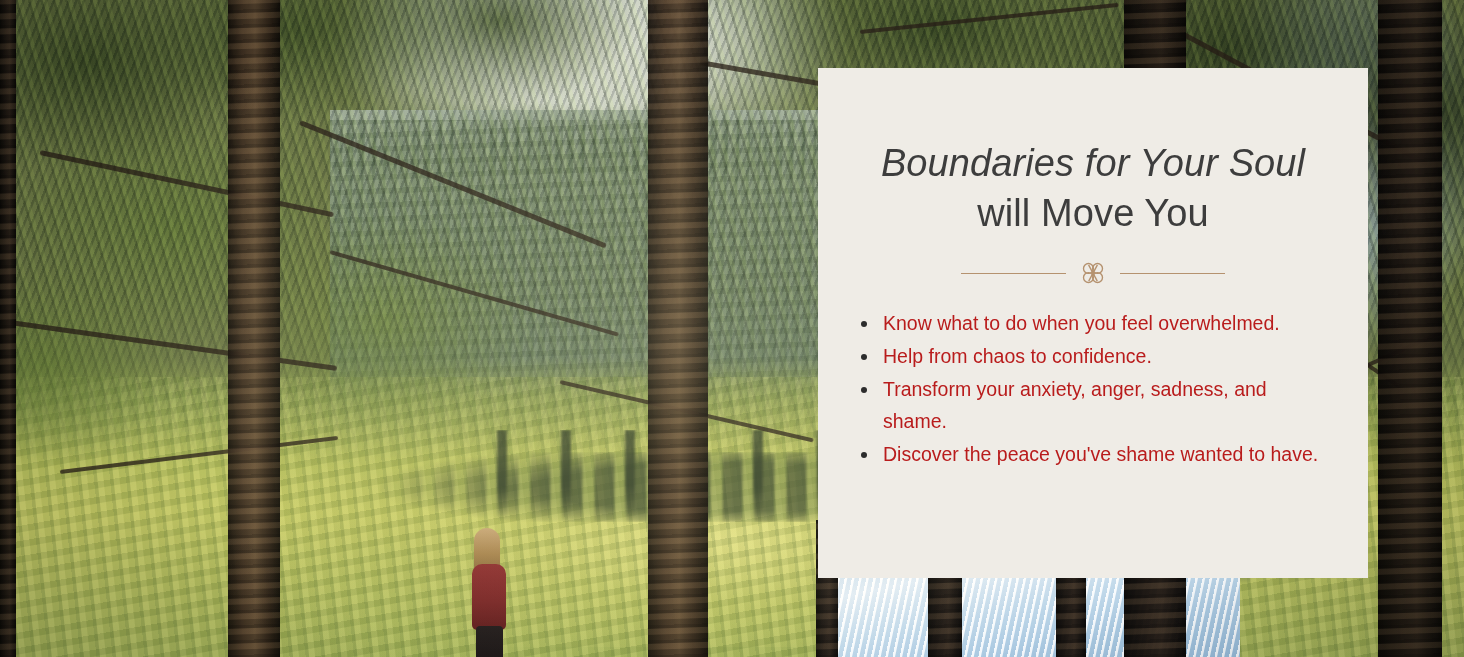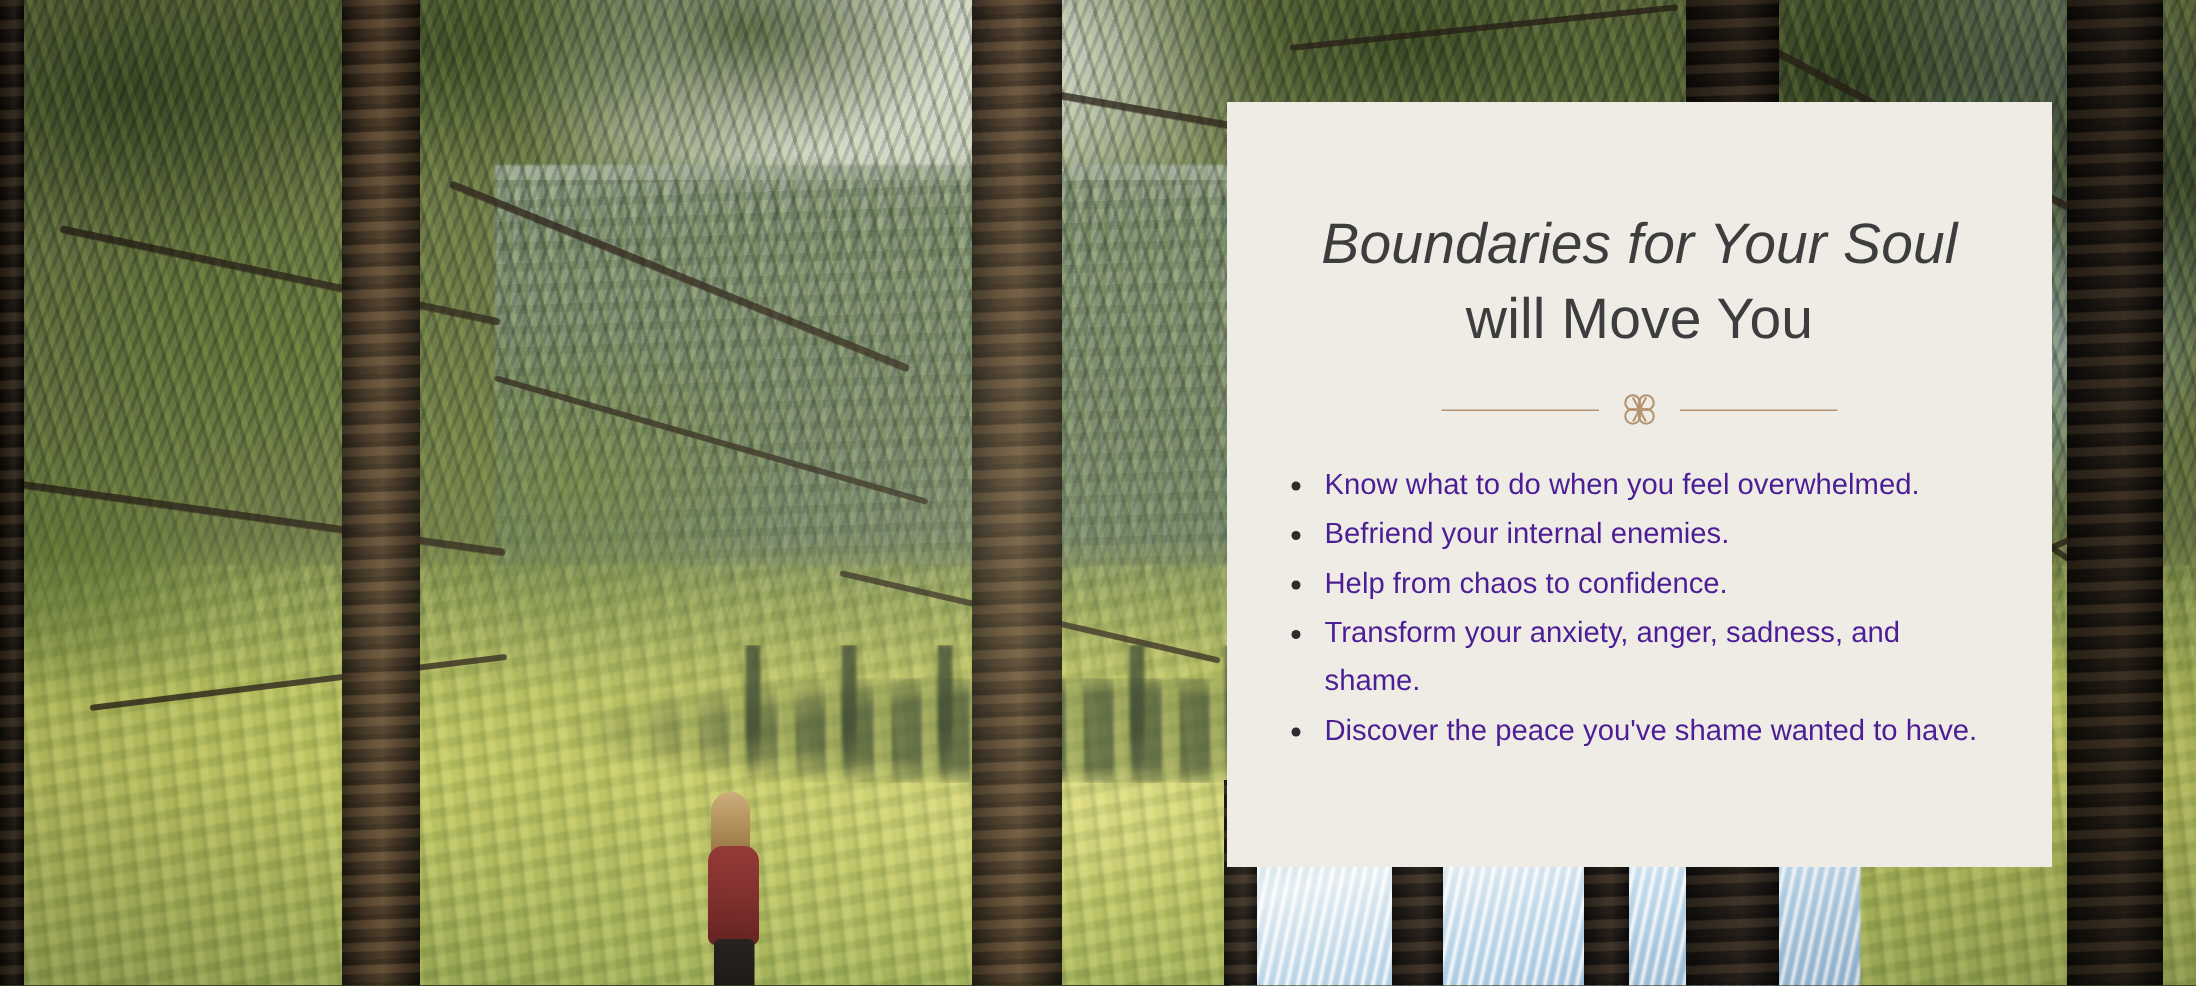--- a/index.html
+++ b/index.html
@@ -311,21 +311,21 @@
   .ornament {
     display: block;
     width: 26px;
     height: 26px;
   }
 
   .benefit-list {
     margin: 22px 0 0 0;
     padding: 0;
     list-style: none;
-    color: #4c1d95;
+    color: #b91c1c;
     font-size: 19.5px;
     line-height: 1.64;
     font-weight: 400;
   }
   .benefit-item {
     position: relative;
     padding-left: 25px;
     margin-bottom: 1px;
   }
   .benefit-item::before {
@@ -415,20 +415,19 @@
             <path d="M13.2 7.6 L26.6 32.4"></path>
             <path d="M26.8 7.6 L13.4 32.4"></path>
           </g>
         </svg>
       </span>
       <span class="divider-rule"></span>
     </div>
 
     <ul class="benefit-list">
       <li class="benefit-item">Know what to do when you feel overwhelmed.</li>
-      <li class="benefit-item">Befriend your internal enemies.</li>
       <li class="benefit-item">Help from chaos to confidence.</li>
       <li class="benefit-item">Transform your anxiety, anger, sadness, and shame.</li>
       <li class="benefit-item">Discover the peace you've shame wanted to have.</li>
     </ul>
 
   </div>
 </div>
 
 </body></html>

